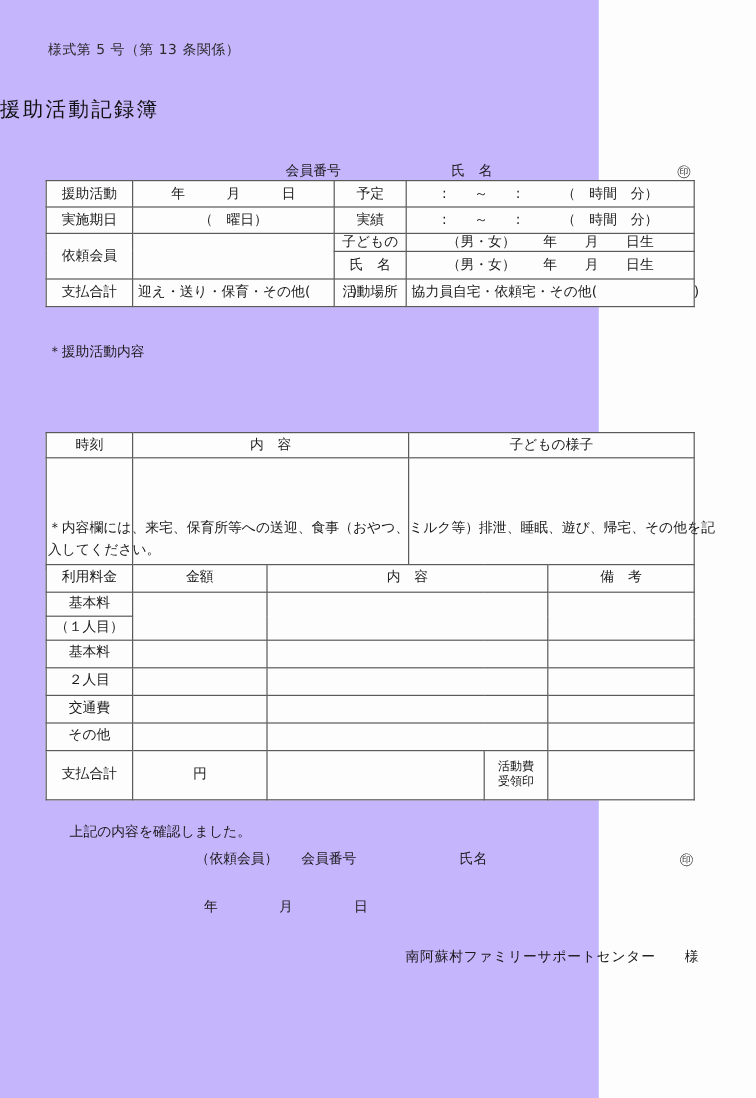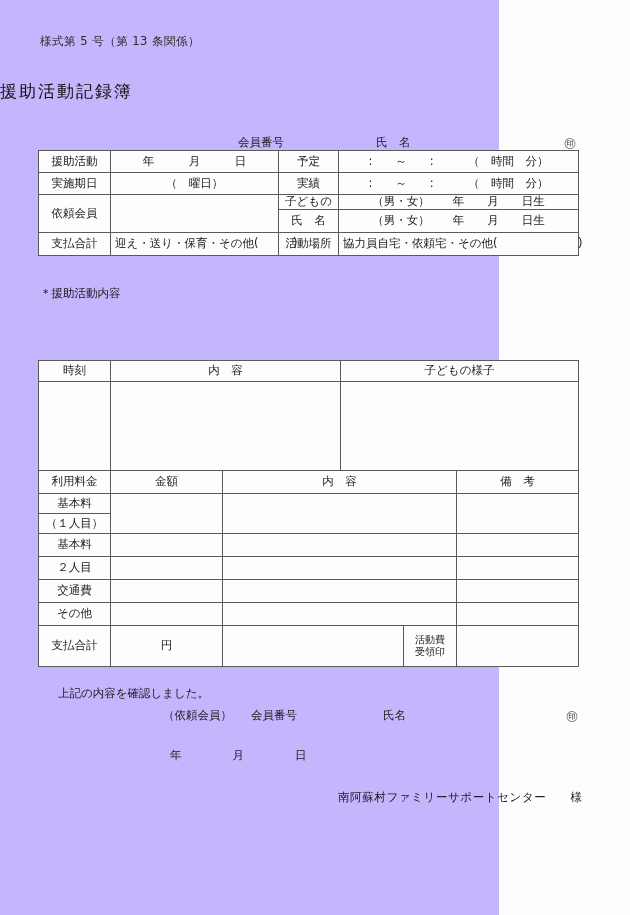--- a/index.html
+++ b/index.html
@@ -222,20 +222,21 @@
         <td>子どもの様子</td>
       </tr>
       <tr>
         <td style="height:92px" class="blank"></td>
         <td class="blank"></td>
         <td class="blank"></td>
       </tr>
     </tbody>
   </table>
 
+  <div class="note">＊内容欄には、来宅、保育所等への送迎、食事（おやつ、ミルク等）排泄、睡眠、遊び、帰宅、その他を記入してください。</div>
 
   <table class="grid" id="table-fee">
     <colgroup>
       <col style="width:72px">
       <col style="width:112px">
       <col style="width:181px">
       <col style="width:53px">
       <col style="width:122px">
     </colgroup>
     <tbody>

